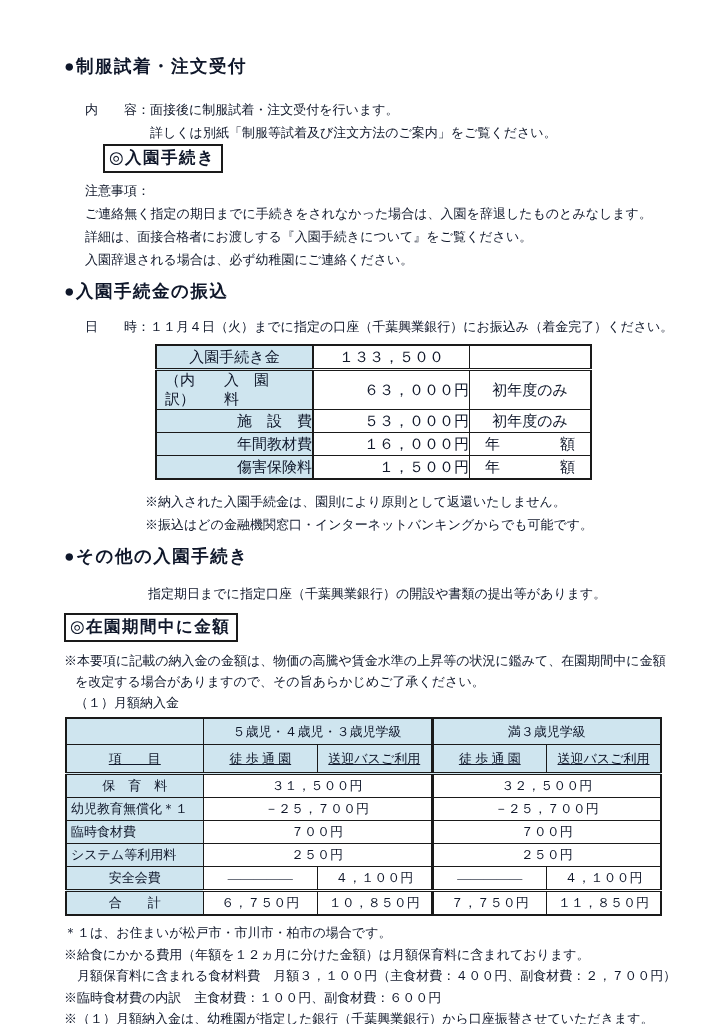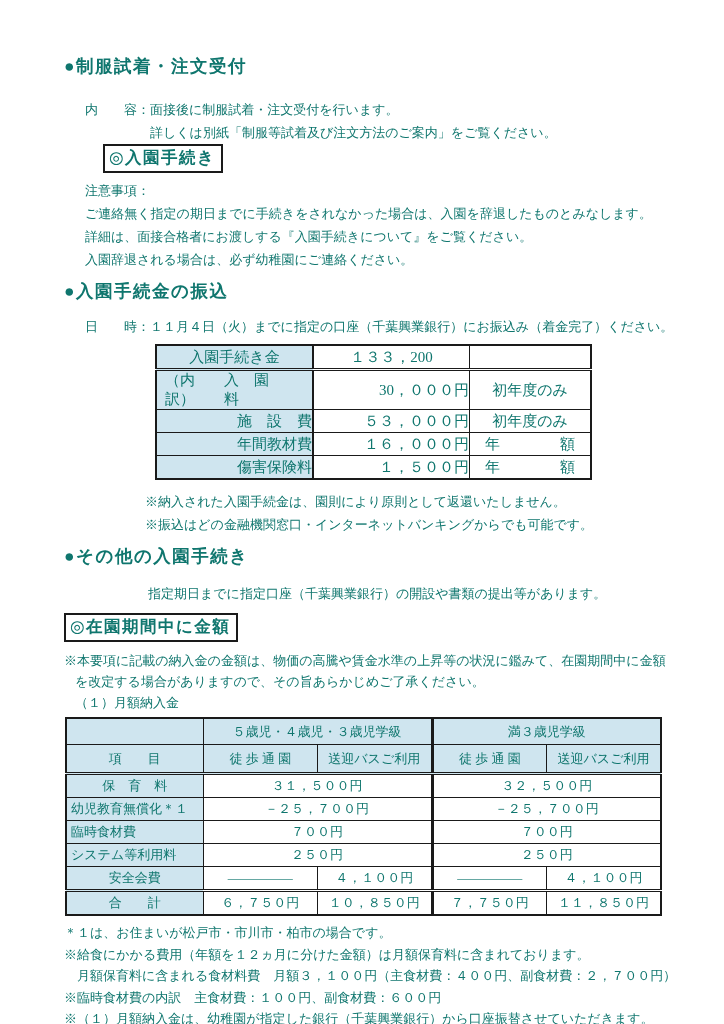--- a/index.html
+++ b/index.html
@@ -5,21 +5,21 @@
   html,body { margin:0; padding:0; background:#e8e8e8; }
   .page {
     position:relative;
     width:724px; height:1024px;
     margin:0 auto;
     background:#ffffff;
     box-sizing:border-box;
     padding:54px 0 0 64px;
     overflow:hidden;
     font-family:"Liberation Serif","DejaVu Serif",serif;
-    color:#0f766e;
+    color:#0f172a;
     font-size:13px;
   }
   .gothic { font-family:"Liberation Sans","DejaVu Sans",sans-serif; font-weight:bold; }
   h2.sec-heading {
     margin:0; font-size:17.5px; letter-spacing:1.5px;
     font-family:"Liberation Sans","DejaVu Sans",sans-serif; font-weight:bold;
   }
   .boxed-heading {
     display:inline-block;
     border:2px solid #1a1a1a;
@@ -60,21 +60,21 @@
     table-layout:fixed;
     border:2px solid #1a1a1a;
   }
   table.monthly th, table.monthly td {
     border:1px solid #1a1a1a;
     font-size:13px; font-weight:normal; padding:0; text-align:center;
   }
   table.monthly col.lblcol { width:137px; }
   table.monthly col.sub { width:114.5px; }
   table.monthly tr.gh th { height:25px; background:var(--header-bg); }
-  table.monthly tr.sh th { height:27px; background:var(--header-bg); border-bottom:3px double #1a1a1a; }
+  table.monthly tr.sh th { height:27px; background:var(--header-bg); border-bottom:3px double #1a1a1a;text-decoration:underline; }
   table.monthly td { height:22px; }
   table.monthly td.rowlbl { background:var(--header-bg); }
   table.monthly td.rowlbl.left { text-align:left; padding-left:4px; }
   table.monthly .grp-sep { border-left:3px solid #1a1a1a; }
   table.monthly tr.total td { border-top:3px double #1a1a1a; }
 
   .disclaimer { margin:8px 0 0 0; line-height:21px; white-space:nowrap; }
   .disclaimer .l2 { margin-left:11px; }
   .list-label { margin-left:11px; line-height:21px; }
 
@@ -114,31 +114,31 @@
     <span class="lbl">日　　時：</span>
     <div class="txt">
       <div>１１月４日（火）までに指定の口座（千葉興業銀行）にお振込み（着金完了）ください。</div>
     </div>
   </div>
 
   <table class="fee">
     <tbody>
         <tr class="first">
       <td class="c1 lbl-center">入園手続き金</td>
-      <td class="c2 amt-center">１３３，200</td>
+      <td class="c2 amt-center">１３３，５００</td>
       <td class="c3"></td>
     </tr>
     <tr>
       <td class="c1">
         <div class="cell-flex">
           <span>（内訳）</span>
           <span>入　園　料</span>
         </div>
       </td>
-      <td class="c2 amt">30，０００円</td>
+      <td class="c2 amt">６３，０００円</td>
       <td class="c3">初年度のみ</td>
     </tr>
     <tr>
       <td class="c1 lbl-right">施　設　費</td>
       <td class="c2 amt">５３，０００円</td>
       <td class="c3">初年度のみ</td>
     </tr>
     <tr>
       <td class="c1 lbl-right">年間教材費</td>
       <td class="c2 amt">１６，０００円</td>

